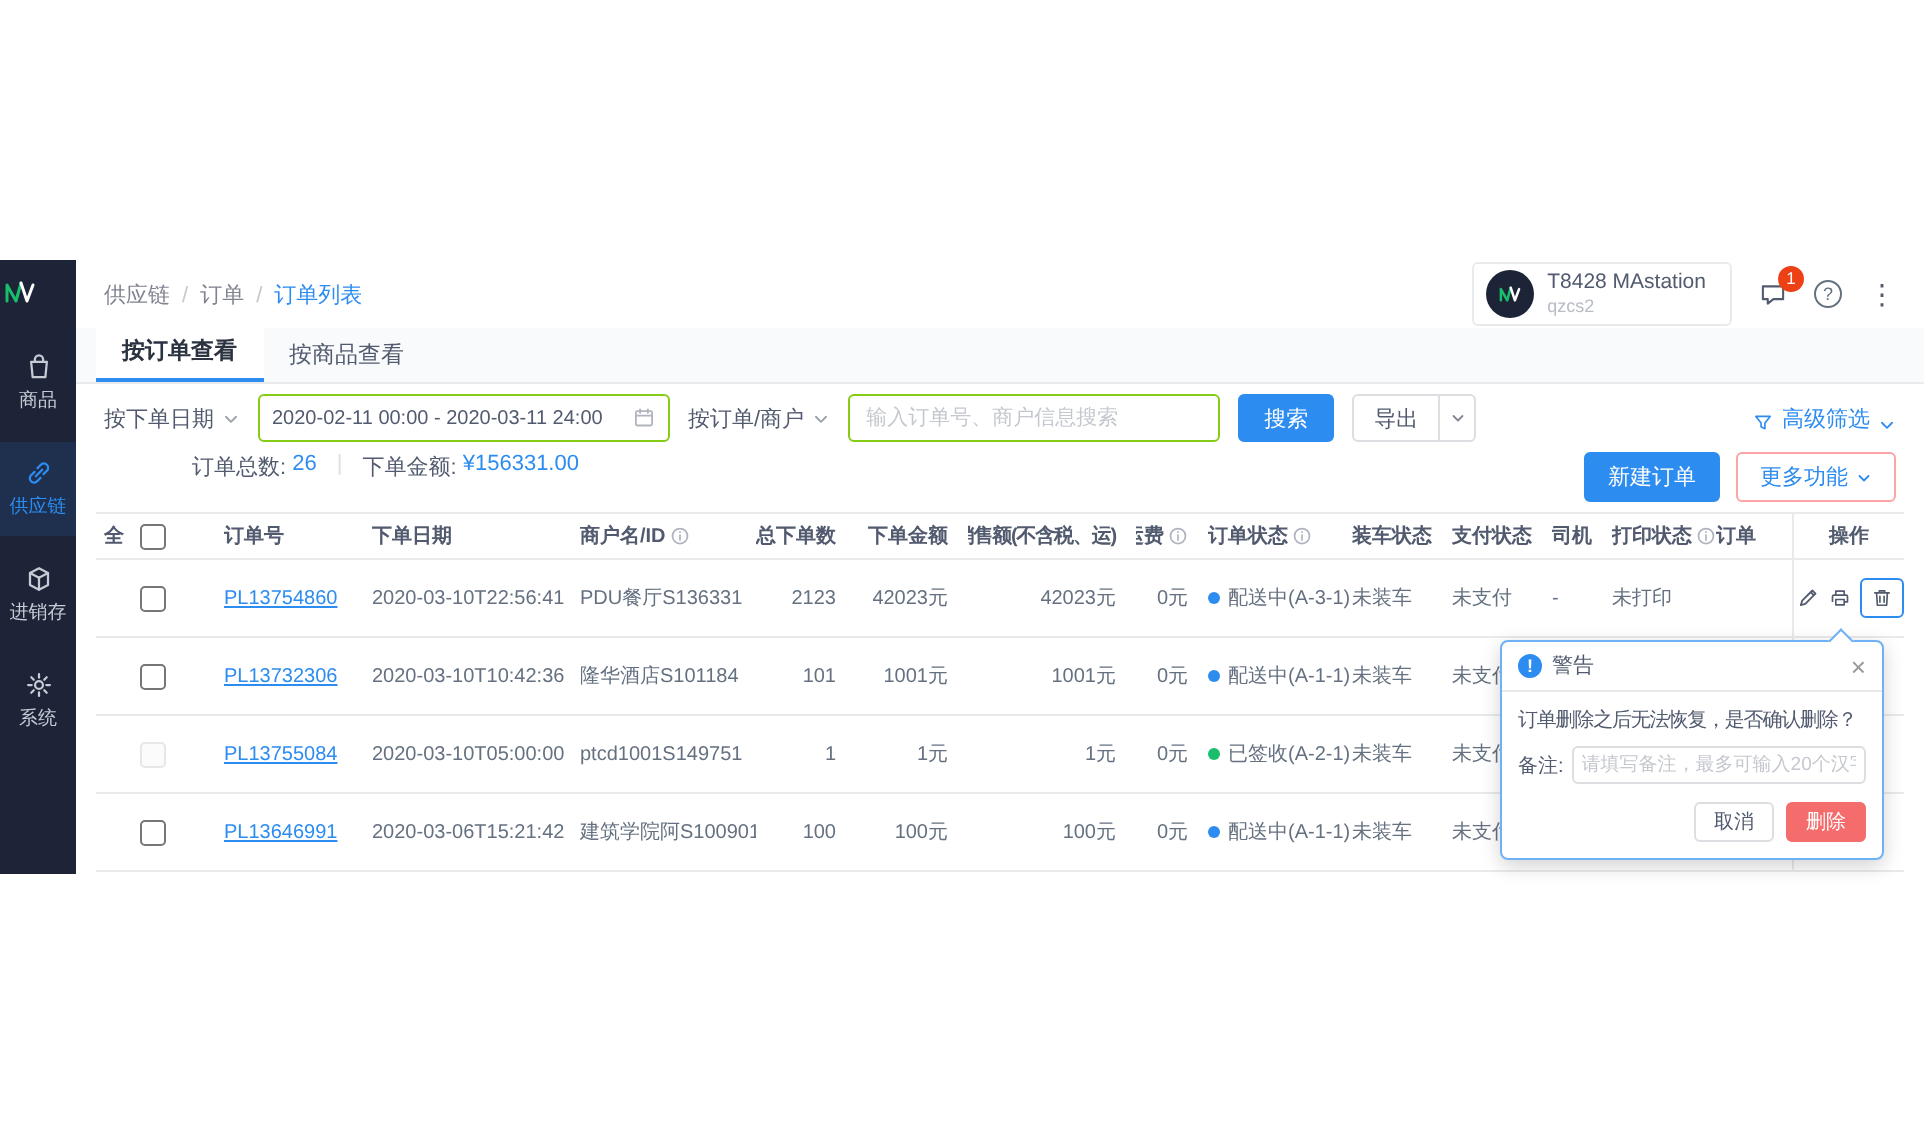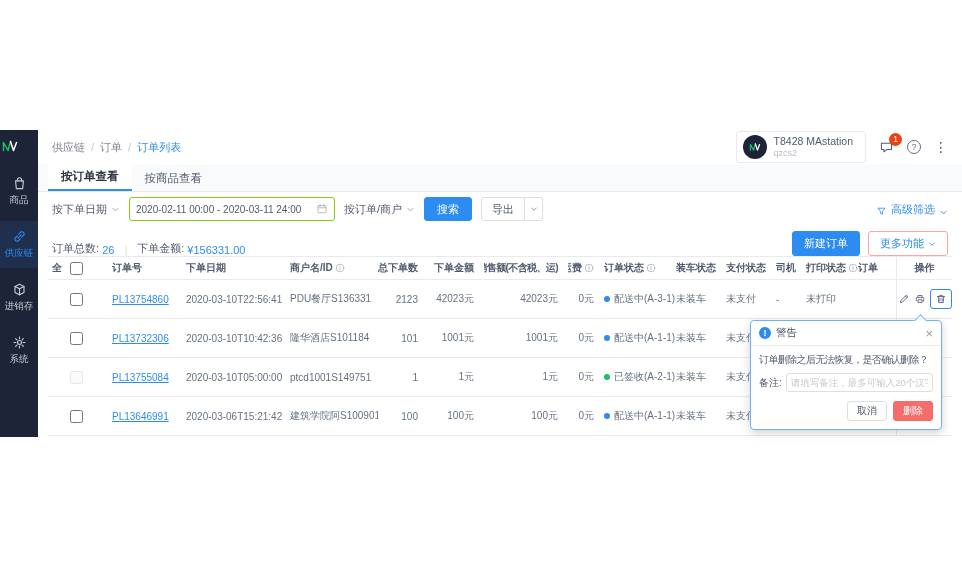--- a/index.html
+++ b/index.html
@@ -45,21 +45,21 @@
   .search-input input { font-size:10.5px; padding:0 8px; width:178px; }
   ::placeholder { color:#c5c8ce; }
   .btn { border-radius:3px; font-size:11px; height:24px; padding:0 12px; display:inline-flex; align-items:center; justify-content:center; gap:4px; cursor:pointer; font-family:inherit; }
   .btn-primary { background:#2d8cf0; border:1px solid #2d8cf0; color:#fff; }
   .split { display:flex; }
   .split .main-seg { border:1px solid #dcdee2; background:#fff; color:#515a6e; border-radius:3px 0 0 3px; padding:0 10px; }
   .split .caret-seg { border:1px solid #dcdee2; border-left:none; background:#fff; color:#808695; border-radius:0 3px 3px 0; width:18px; padding:0; }
   .adv-filter { margin-left:auto; color:#2d8cf0; font-size:11px; display:flex; align-items:flex-end; gap:4px; cursor:pointer; }
   .adv-filter .chev { color:#2d8cf0; }
 
-  .summaryrow { height:30px; display:flex; align-items:flex-end; padding:0 14px; font-size:11px; color:#515a6e; }
+  .summaryrow { height:30px; display:flex; align-items:flex-start; padding:0 14px; font-size:11px; color:#515a6e;margin-left:44px; }
   .blue { color:#2d8cf0; }
   .sum-div::before { content:"|"; color:#dcdee2; margin:0 10px; }
   .summary-actions { margin-left:auto; display:flex; gap:8px; }
   .btn-sm { height:25px; font-size:11px; padding:0 11px; }
   .btn-ghost { background:#fff; border:1px solid #fca5a5; color:#2d8cf0; }
 
   
   .tablewrap { margin:0 10px; flex:1; overflow:hidden; }
   .tgrid { display:grid; grid-template-columns:64px 74px 104px 88px 50px 56px 84px 36px 72px 50px 50px 30px 52px 38px 56px; align-items:center; }
   .thead { height:24px; border-top:1px solid #e8eaec; border-bottom:1px solid #e8eaec; }
@@ -203,20 +203,23 @@
         </svg>
       </span>
       <span class="sel">
         <span>按订单/商户</span>
         <span class="chev">
           <svg width="9" height="9" viewBox="0 0 16 16" fill="none" stroke="currentColor" stroke-width="1.6" stroke-linecap="round" stroke-linejoin="round">
               <path d="M3.5 6l4.5 4.5L12.5 6"></path>
             </svg>
         </span>
       </span>
+      <span class="inputbox search-input">
+        <input type="text" placeholder="输入订单号、商户信息搜索" style="">
+      </span>
       <button class="btn btn-primary">搜索</button>
       <span class="split">
         <button class="btn main-seg">导出</button>
         <button class="btn caret-seg">
           <svg width="8" height="8" viewBox="0 0 16 16" fill="none" stroke="currentColor" stroke-width="1.8" stroke-linecap="round" stroke-linejoin="round">
               <path d="M3.5 6l4.5 4.5L12.5 6"></path>
             </svg>
         </button>
       </span>
       <span class="adv-filter">

